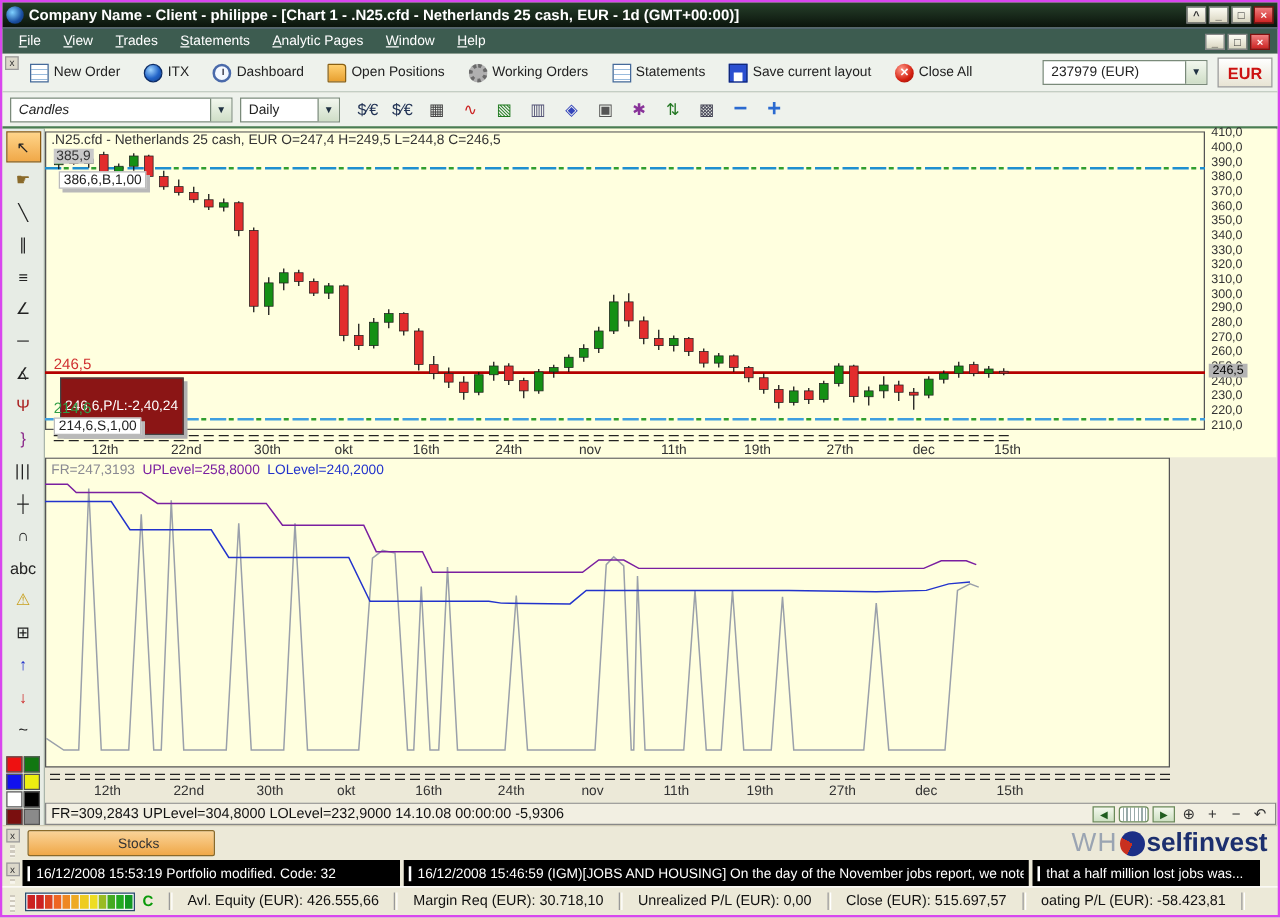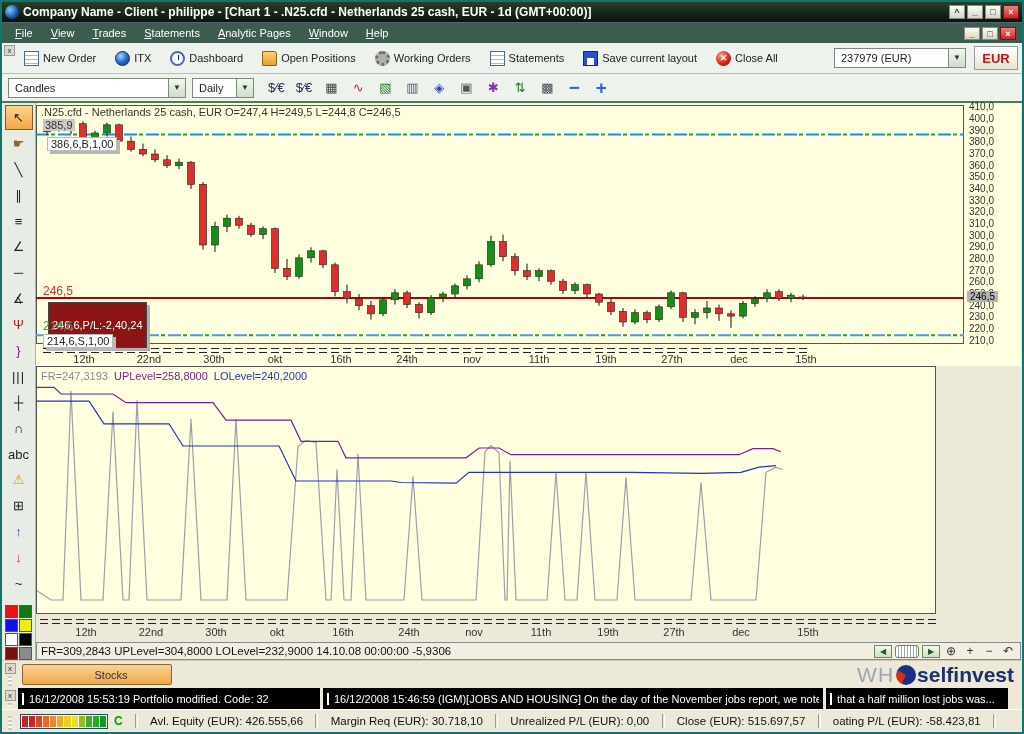--- a/index.html
+++ b/index.html
@@ -1,18 +1,18 @@
 <!DOCTYPE html>
 <html><head>
 <meta charset="utf-8">
 <style>
   * { margin:0; padding:0; box-sizing:border-box; }
   html,body { width:1024px; height:734px; overflow:hidden; background:#c0c0c0;
     font-family:"Liberation Sans", sans-serif; }
-  .win { width:1024px; height:734px; border:2px solid #0f766e; background:#ece9d8;
+  .win { width:1024px; height:734px; border:2px solid #d946ef; background:#ece9d8;
     display:flex; flex-direction:column; }
 
   
   .titlebar { height:20px; background:linear-gradient(180deg,#27402b,#0a130b);
     display:flex; align-items:center; padding:0 3px; flex:none; }
   .app-ico { width:14px; height:14px; border-radius:50%;
     background:radial-gradient(circle at 35% 35%, #7fd0ff, #1a4fa0 60%, #0c2a60); margin-right:4px; flex:none; }
   .title { color:#fff; font-weight:bold; font-size:12px; white-space:nowrap; overflow:hidden; flex:1; }
   .winbtns { display:flex; gap:2px; flex:none; }
   .wbtn { width:16px; height:14px; background:linear-gradient(#fdfdf5,#d9d5c0); border:1px solid #888;
@@ -54,22 +54,22 @@
   .combo .cbtn { width:17px; height:100%; background:linear-gradient(#f2f7ee,#cfdec7); border-left:1px solid #7a8a7a;
     text-align:center; font-size:8px; line-height:18px; color:#234; }
   .acct-combo { width:132px; }
   .acct-combo .cval { flex:1; }
   .eur-badge { margin-left:8px; width:44px; height:24px; background:linear-gradient(#fff,#e8e4d4); border:1px solid #999;
     color:#cc1111; font-weight:bold; font-size:13px; display:flex; align-items:center; justify-content:center; }
 
   
   .chart-toolbar { height:29px; background:#eef2ec; border-bottom:2px solid #4a7d52; display:flex;
     align-items:center; padding:0 6px; gap:6px; flex:none; }
-  .style-combo { width:178px; } .style-combo .cval { flex:1; }
-  .period-combo { width:62px; } .period-combo .cval { flex:1; }
+  .style-combo { width:178px; } .style-combo .cval { flex:1;font-style:italic; }
+  .period-combo { width:80px; } .period-combo .cval { flex:1; }
   .cticon { min-width:20px; height:20px; display:inline-flex; align-items:center; justify-content:center;
     font-size:13px; color:#334; padding:0 2px; }
   .cticon.big { font-size:19px; font-weight:bold; }
 
   
   .mainrow { display:flex; height:557px; flex:none; }
   .lefttools { width:34px; background:#e7ece5; border-right:1px solid #aab5aa; display:flex;
     flex-direction:column; align-items:center; padding-top:2px; flex:none; }
   .tool { width:28px; height:25px; margin-bottom:1px; display:flex; align-items:center; justify-content:center;
     font-size:13px; color:#222; border:1px solid transparent; }

